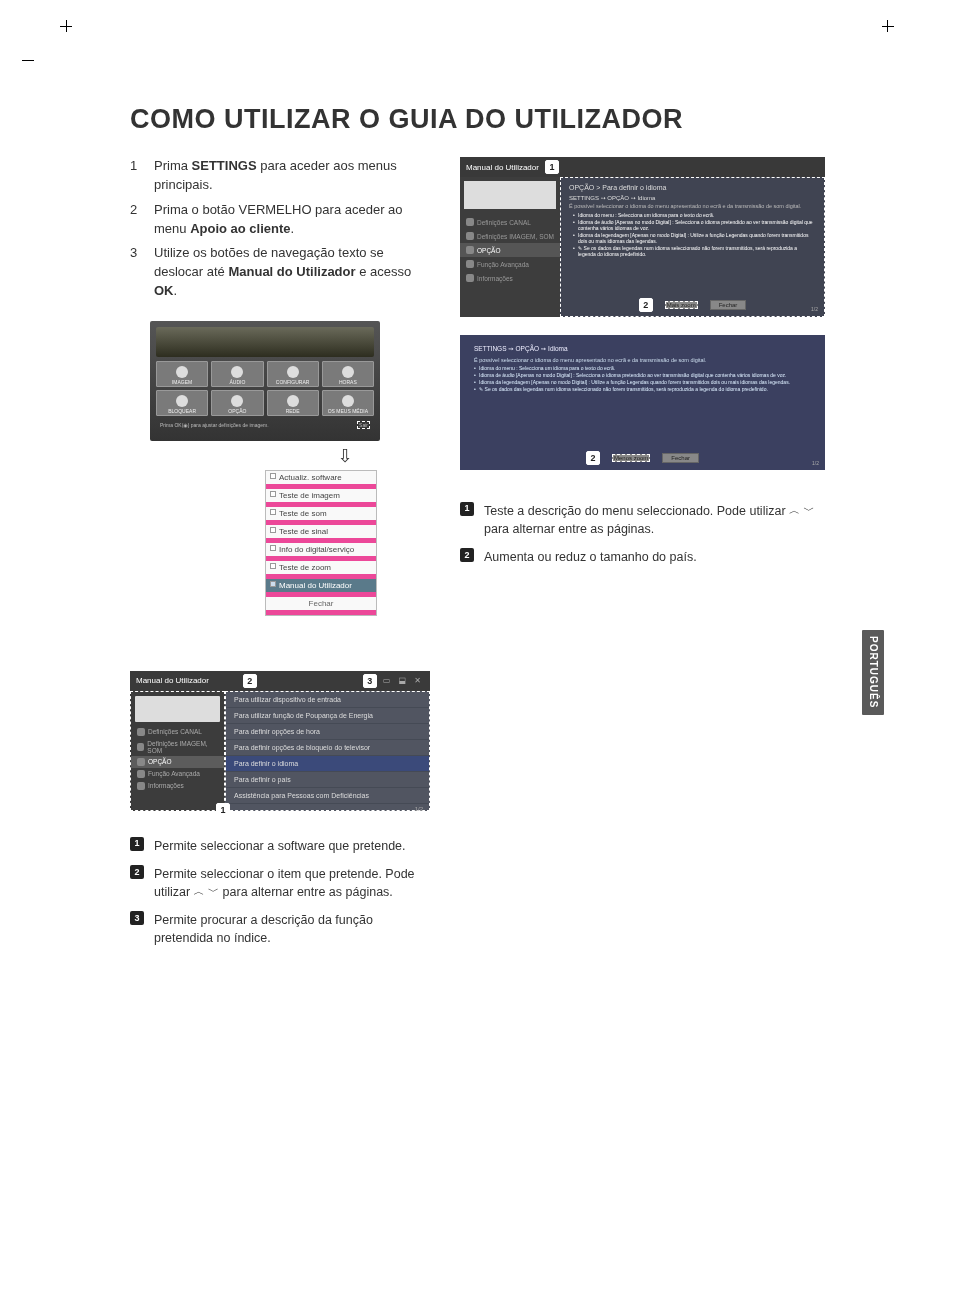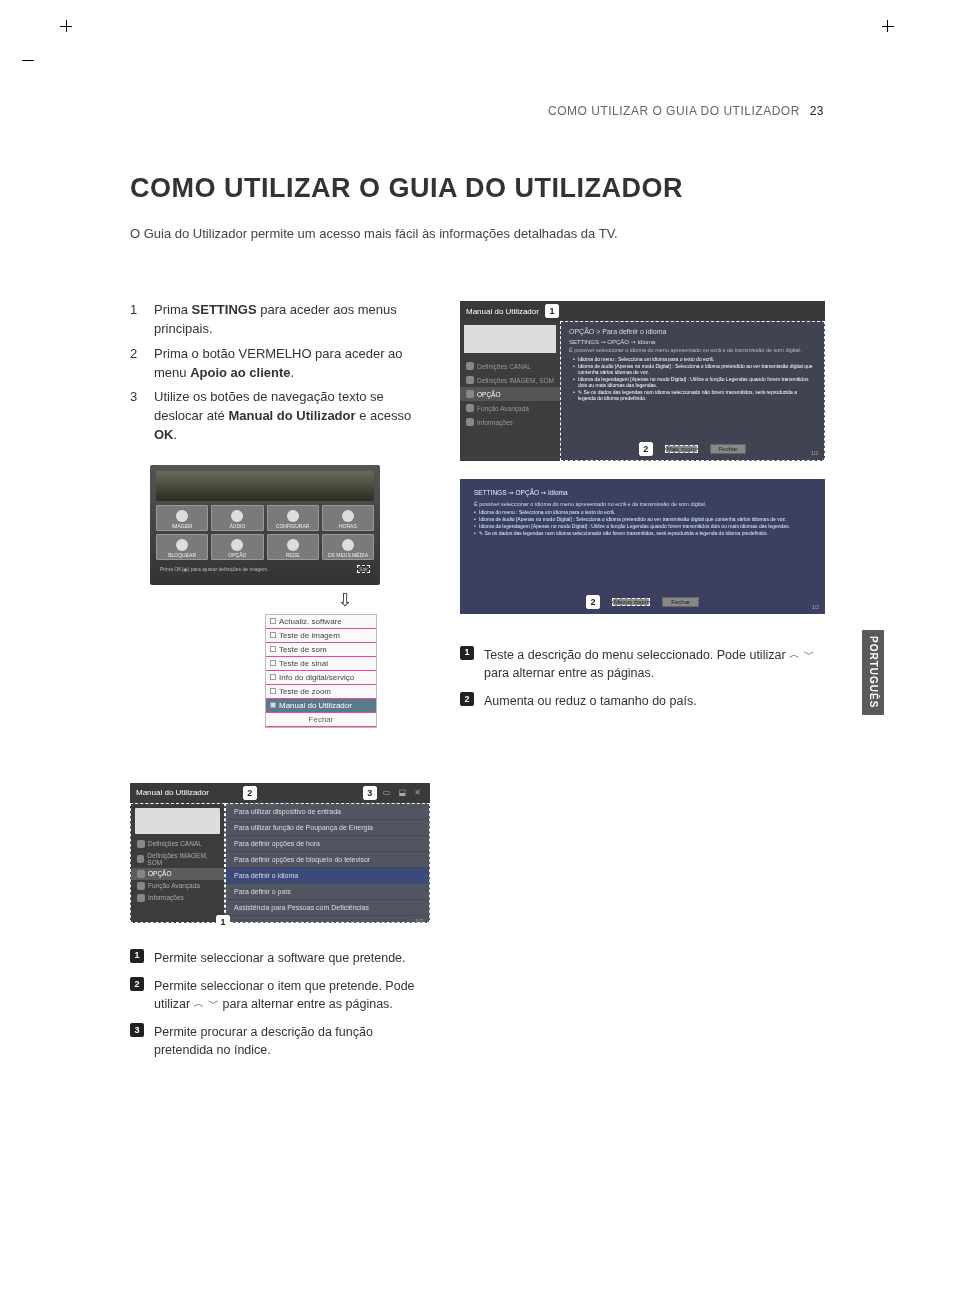--- a/index.html
+++ b/index.html
@@ -89,22 +89,22 @@
   .down-arrow { text-align:center; font-size:18px; margin: 3px 0 3px 130px;}
   .drop-list {
     width: 112px;
     margin: 0 0 0 135px;
     border:1px solid #bbb;
     background:#f9f9f9;
     font-size:8px;
   }
   .drop-list .item {
     padding:2px 4px;
-    border-bottom:1px solid #ec4899;
-    display:flex; align-items:center; gap:3px;
+    border-bottom:5px solid #ec4899;
+    display:flex; align-items:flex-start; gap:3px;
     color:#444;
   }
   .drop-list .item.hl { background:#5a7a8a; color:#fff;}
   .drop-list .item.close{ justify-content:center; color:#666; }
   .drop-list .sq{ width:6px;height:6px;border:1px solid #999;background:#fff;display:inline-block;}
   
   .manual-wide {
     width: 300px;
     margin: 55px 0 18px 0;
     background:#4a4a4a;
@@ -200,27 +200,22 @@
 <body>
 
 <div class="crop-top"></div>
 <div class="crop-top-h"></div>
 <div class="crop-top-r"></div>
 <div class="crop-top-rh"></div>
 <div class="crop-left"></div>
 
 <div class="page">
 
-  <div class="running-head">
-    <span>COMO UTILIZAR O GUIA DO UTILIZADOR</span>
-    <span class="pg">23</span>
-  </div>
 
   <h1>COMO UTILIZAR O GUIA DO UTILIZADOR</h1>
-  <p class="intro">O Guia do Utilizador permite um acesso mais fácil às informações detalhadas da TV.</p>
 
   <div class="two-col">
 
     <div class="col-left">
       <div class="steps">
         <div class="step-row">
           <div class="step-num">1</div>
           <div class="step-txt">
             <span>Prima </span><b>SETTINGS</b><span> para aceder aos menus principais.</span>
           </div>

